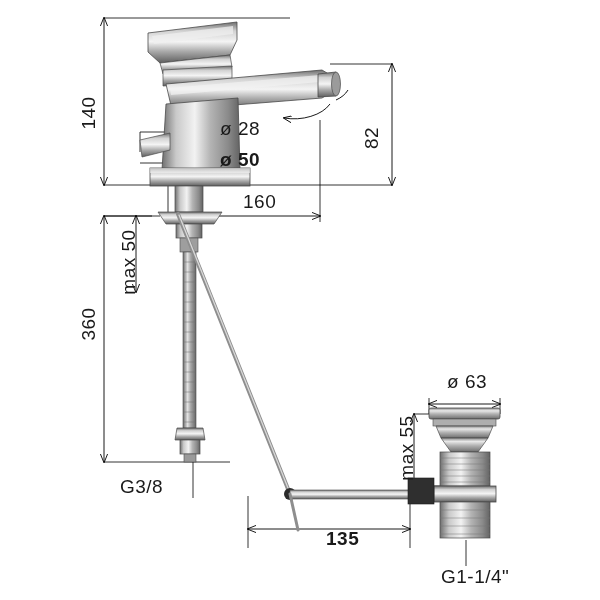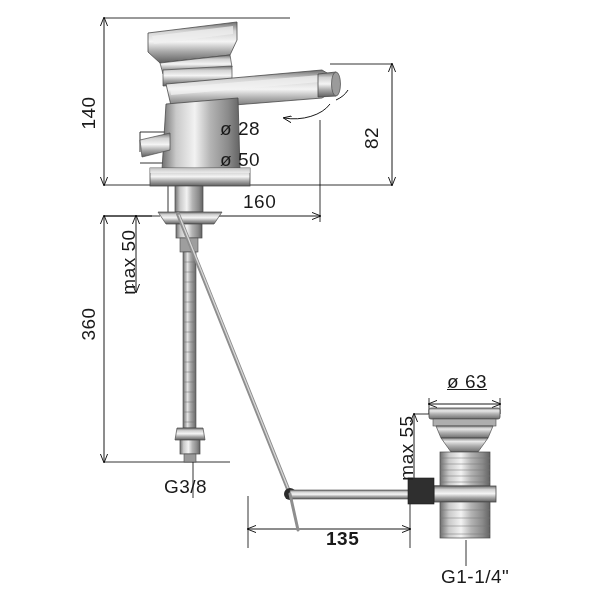--- a/index.html
+++ b/index.html
@@ -239,31 +239,31 @@
     </g>
 
   </svg>
 
   <div class="dim-label vert" style="left:88px; top:113px; transform:rotate(-90deg) translate(-50%,-50%);">140</div>
 
   <div class="dim-label vert" style="left:371px; top:138px; transform:rotate(-90deg) translate(-50%,-50%);">82</div>
 
   <div class="dim-label" style="left:220px; top:119px;">ø 28</div>
 
-  <div class="dim-label" style="left:220px; top:150px;">ø 50</div>
+  <div class="dim-label" style="left:220px; top:150px;font-weight:bold;">ø 50</div>
 
   <div class="dim-label" style="left:243px; top:192px;">160</div>
 
   <div class="dim-label vert" style="left:128px; top:262px; transform:rotate(-90deg) translate(-50%,-50%);">max 50</div>
 
   <div class="dim-label vert" style="left:88px; top:324px; transform:rotate(-90deg) translate(-50%,-50%);">360</div>
 
-  <div class="dim-label" style="left:120px; top:477px;margin-left:44px;">G3/8</div>
-
-  <div class="dim-label" style="left:447px; top:372px;text-decoration:underline;">ø 63</div>
+  <div class="dim-label" style="left:120px; top:477px;">G3/8</div>
+
+  <div class="dim-label" style="left:447px; top:372px;">ø 63</div>
 
   <div class="dim-label vert" style="left:406px; top:448px; transform:rotate(-90deg) translate(-50%,-50%);">max 55</div>
 
   <div class="dim-label" style="left:326px; top:529px;font-weight:bold;">135</div>
 
   <div class="dim-label" style="left:441px; top:567px;">G1-1/4"</div>
 
 </div>
 
 </body></html>

